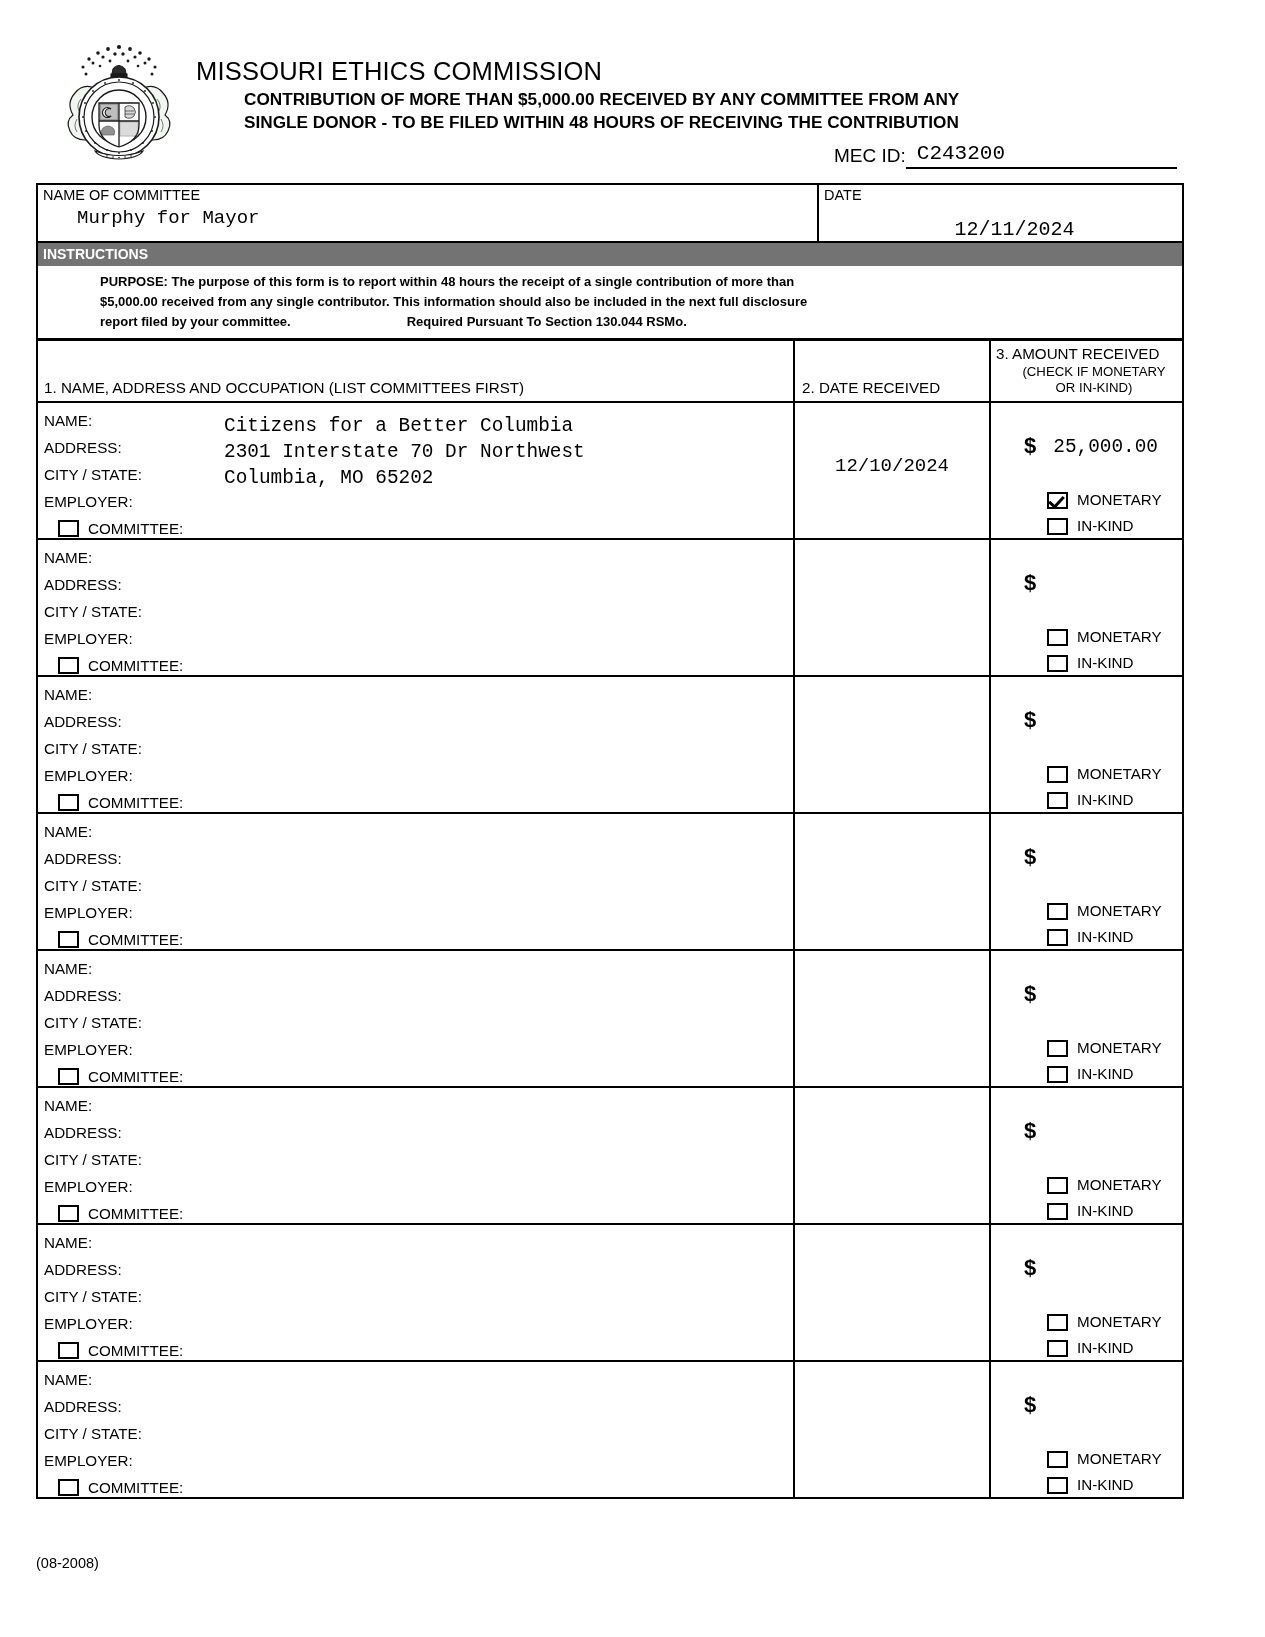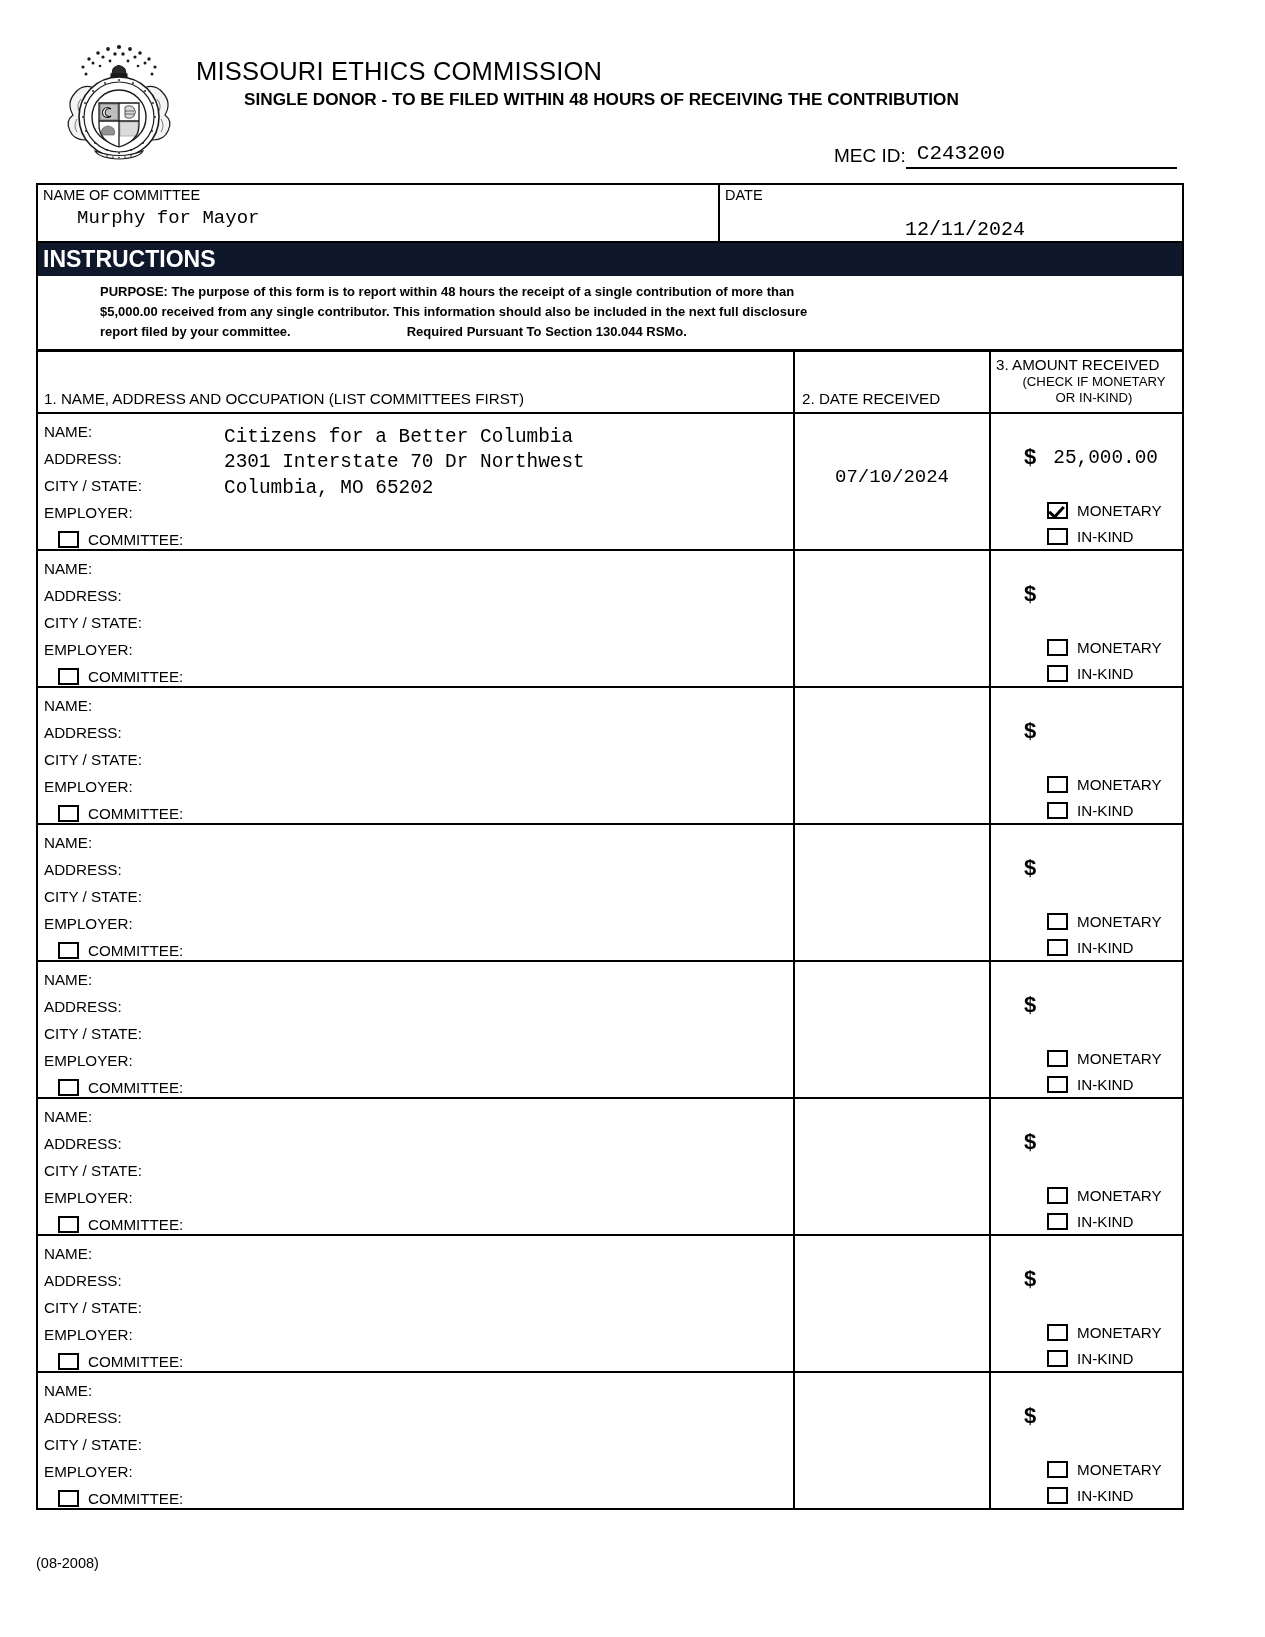--- a/index.html
+++ b/index.html
@@ -77,21 +77,21 @@
     width: 1148px;
     border: 2px solid #000;
     border-bottom: none;
   }
   .committee-row {
     display: flex;
     height: 58px;
     border-bottom: 2px solid #000;
   }
   .committee-cell {
-    width: 682px;
+    width: 781px;
     border-right: 2px solid #000;
     position: relative;
   }
   .date-cell { flex: 1; position: relative; }
   .small-label {
     font-size: 14.5px;
     line-height: 1.1;
     padding: 3px 0 0 5px;
   }
   .committee-value {
@@ -103,24 +103,24 @@
   .date-value {
     font-family: "Liberation Mono", monospace;
     font-size: 20px;
     text-align: center;
     padding-top: 14px;
     padding-left: 28px;
   }
 
   
   .instructions-bar {
-    background: #0f172a;
+    background: #737373;
     color: #fff;
     font-weight: bold;
-    font-size: 23px;
+    font-size: 14px;
     padding: 3px 0 4px 5px;
     line-height: 1.15;
   }
   .purpose {
     font-weight: bold;
     font-size: 13px;
     line-height: 1.52;
     padding: 6px 18px 7px 62px;
     border-bottom: 3px solid #000;
     position: relative;
@@ -357,20 +357,21 @@
               <circle cx="70" cy="124" r="0.8"></circle>
             <circle cx="76" cy="123" r="0.8"></circle>
           </g>
         </g>
       </svg>
     </div>
 
     <div class="header-text">
       <div class="org-title">MISSOURI ETHICS COMMISSION</div>
       <div class="form-title">
+        <div>CONTRIBUTION OF MORE THAN $5,000.00 RECEIVED BY ANY COMMITTEE FROM ANY</div>
         <div>SINGLE DONOR - TO BE FILED WITHIN 48 HOURS OF RECEIVING THE CONTRIBUTION</div>
       </div>
     </div>
 
     <div class="mecid-row">
       <span class="mecid-label">MEC ID:</span>
       <span class="mecid-value">C243200</span>
     </div>
   </div>
 
@@ -413,21 +414,21 @@
             <div class="flabel">EMPLOYER:</div>
             <div class="flabel cbline">
               <span class="cbox"></span>
               <span>COMMITTEE:</span>
             </div>
             <div class="donor-block">Citizens for a Better Columbia
 2301 Interstate 70 Dr Northwest
 Columbia, MO 65202</div>
           </div>
           <div class="dc-date">
-            <div class="date-rec">07/10/2024</div>
+            <div class="date-rec">12/10/2024</div>
           </div>
           <div class="dc-amt">
             <div class="amt-line">$</div>
             <div class="amt-value">25,000.00</div>
             <div class="amt-checks">
               <div class="flabel cbline">
                 <span class="cbox checked"></span>
                 <span>MONETARY</span>
               </div>
               <div class="flabel cbline">

